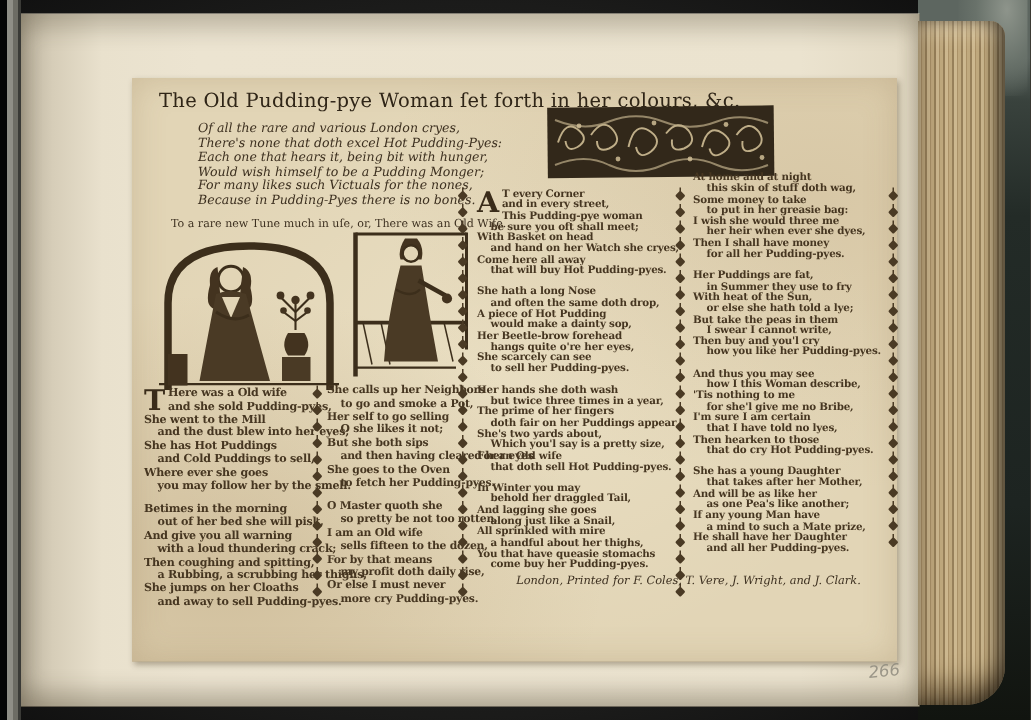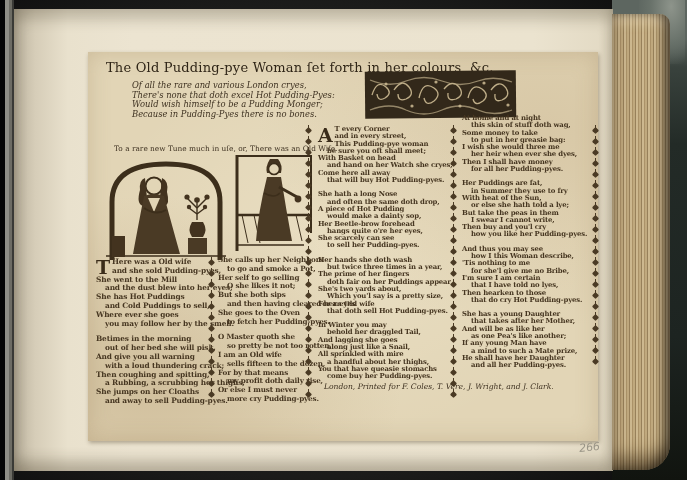--- a/index.html
+++ b/index.html
@@ -56,21 +56,21 @@
   .chain{position:absolute;display:flex;flex-direction:column;align-items:center;gap:3px;width:12px;}
   .chain-0{left:117px;top:206px;height:150px;}
   .chain-1{left:214px;top:74px;height:280px;}
   .chain-2{left:359px;top:74px;height:280px;}
   .chain-3{left:501px;top:74px;height:252px;}
   .fleuron{position:relative;width:8px;height:8px;flex:0 0 auto;}
   .fleuron::before{content:"";position:absolute;left:1.5px;top:1.5px;width:5px;height:5px;
     background:#4a3a24;transform:rotate(45deg);border-radius:1px;}
   .fleuron::after{content:"";position:absolute;left:3.5px;top:-1px;width:1.6px;height:3px;background:#4a3a24;}
   
-  .imprint{position:absolute;left:236px;top:330px;width:270px;text-align:left;
+  .imprint{position:absolute;left:236px;top:330px;width:270px;text-align:center;
     font-size:7.6px;font-style:italic;color:#3d3020;white-space:nowrap;}
   
   .pencil{position:absolute;left:566px;top:432px;font-size:11px;color:#8f8b7e;
     font-style:italic;transform:rotate(-6deg);font-family:"DejaVu Sans","Liberation Sans",sans-serif;opacity:.85;}
   svg .inkline{stroke:#3c2e1b;fill:none;}
 </style>
 </head>
 <body>
 
 <div class="scene">
@@ -81,21 +81,23 @@
 
   <div class="page">
 
     <div class="sheet">
 
       <div class="title">The Old Pudding-pye Woman ſet forth in her colours, &amp;c.</div>
 
       <div class="intro">
         <div>Of all the rare and various London cryes,</div>
         <div>There's none that doth excel Hot Pudding-Pyes:</div>
+        <div>Each one that hears it, being bit with hunger,</div>
         <div>Would wish himself to be a Pudding Monger;</div>
+        <div>For many likes such Victuals for the nones,</div>
         <div>Because in Pudding-Pyes there is no bones.</div>
       </div>
 
       <div class="tune">To a rare new Tune much in uſe, or, There was an Old Wife.</div>
 
       <div class="orn-band">
         <svg width="156" height="54" viewBox="0 0 156 54">
           <rect x="1" y="3" width="151" height="47" fill="#32281a" transform="rotate(-0.6 76 26)"></rect>
           <g stroke="#cfbd95" stroke-width="1.3" fill="none" opacity="0.9">
             <path d="M8,27 q5,-16 14,-8 q7,6 -1,11 q-7,4 -8,-4"></path>

